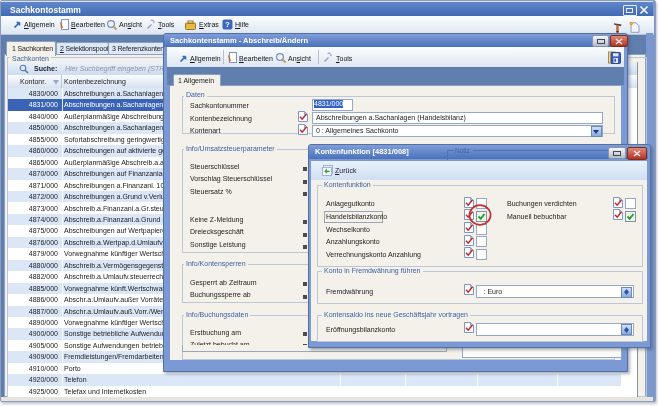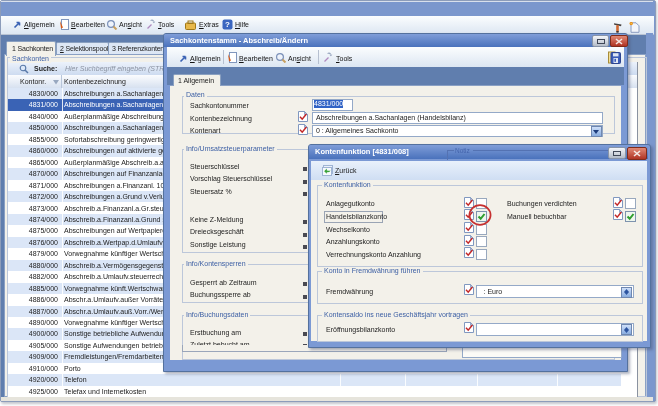--- a/index.html
+++ b/index.html
@@ -17,20 +17,29 @@
 </style>
 </head>
 <body>
 <div id="stage">
 
 <div class="abs" id="w1" style="left:0;top:0;width:656px;height:404px;">
 
   <div class="abs" style="left:0;top:0;width:654px;height:400px;border:1px solid #8c9cba;border-radius:2px;background:#7b97cd;box-shadow:1px 2px 3px rgba(140,145,158,.55);"></div>
   <div class="abs" style="left:1px;top:1px;width:652px;height:1px;background:#d9e0ec;"></div>
 
+  <div class="abs" style="left:1px;top:2px;width:652px;height:14px;background:linear-gradient(#6087ca,#406ab2);">
+    <span class="abs" style="left:9px;top:2.5px;font-size:8.5px;font-weight:bold;color:#fff;">Sachkontostamm</span>
+    <span class="abs" style="left:622px;top:3px;width:12px;height:9px;border:1px solid #e8edf8;border-radius:1px;">
+          <span class="abs" style="left:2px;top:1.5px;width:5px;height:3px;border:1px solid #e8edf8;"></span>
+        </span>
+    <svg class="abs" style="left:638px;top:3px" width="10" height="10" viewBox="0 0 10 10">
+          <path d="M1.5 1.5 L8.5 8.5 M8.5 1.5 L1.5 8.5" stroke="#f0f4fc" stroke-width="1.7"></path>
+        </svg>
+  </div>
 
   <div class="abs" style="left:1px;top:16px;width:653px;height:18px;background:linear-gradient(#fbfdfe,#dce6f2);border-bottom:1px solid #b9c3d3;">
     <svg class="abs" style="left:12px;top:4px" width="9" height="9" viewBox="0 0 9 9">
           <path d="M1.5 7.5 L6.5 2.5 M6.5 2.5 H3.5 M6.5 2.5 V5.5" stroke="#3a62b4" stroke-width="1.6" fill="none"></path>
         </svg>
     <span class="tbtxt" style="left:23px;top:4px;"><u>A</u>llgemein</span>
     <div class="sep" style="left:54px;top:19px;height:12px;"></div>
     <svg class="abs" style="left:58px;top:3px" width="10" height="11" viewBox="0 0 10 11">
           <rect x="2.5" y="0.5" width="7" height="10" fill="#fff" stroke="#8096bd"></rect>
           <path d="M1 2 L4 8.5 L2 9.5 Z" fill="#d55a18"></path>

